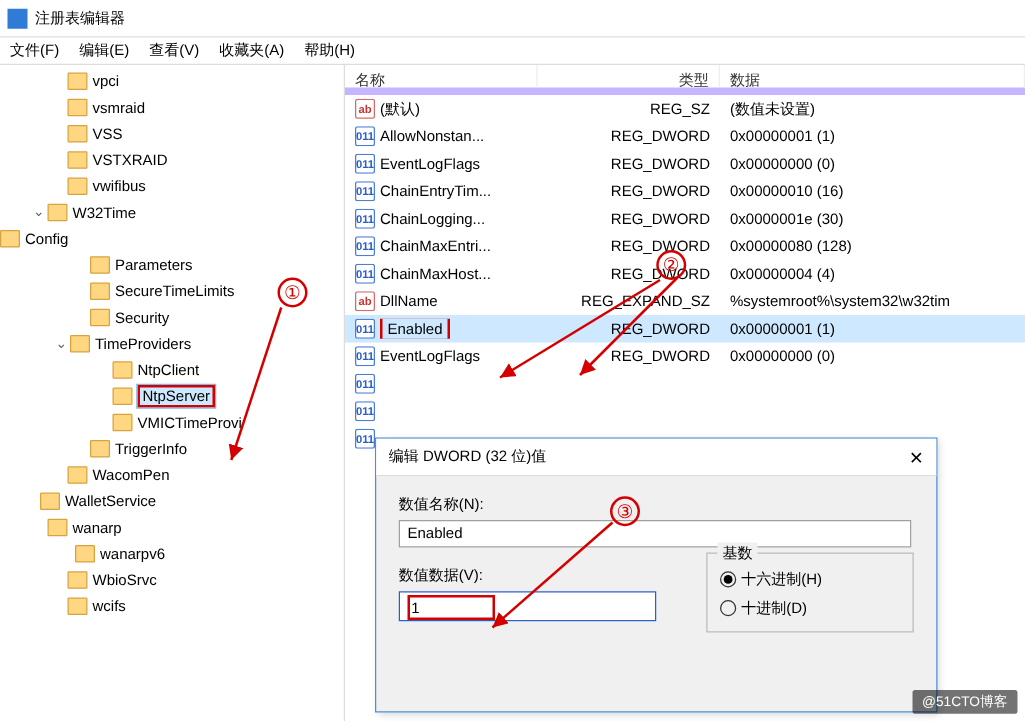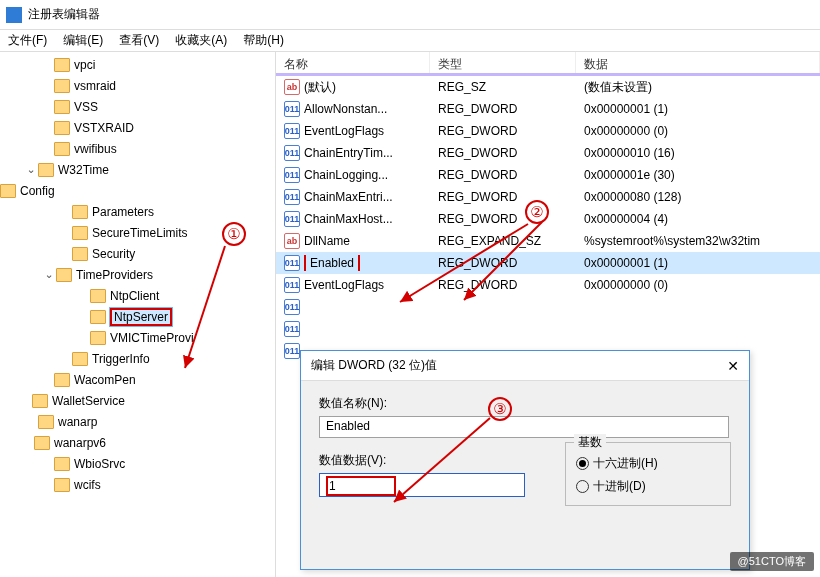--- a/index.html
+++ b/index.html
@@ -11,24 +11,24 @@
 .menu-bar span { cursor: default; }
 .content { display: flex; height: calc(100% - 52px); }
 .tree-pane { width: 276px; border-right: 1px solid #ddd; overflow: hidden; padding-top: 2px; }
 .list-pane { flex: 1; overflow: hidden; position: relative; }
 .tree { list-style: none; }
 .tree-item { display: flex; align-items: center; height: 21px; white-space: nowrap; cursor: default; }
 .tree-item .toggle { width: 14px; text-align: center; color: #5a5a5a; font-size: 11px; }
 .tree-item .folder { width: 16px; height: 14px; background: #ffd681; border: 1px solid #d8a33e; border-radius: 1px; margin-right: 4px; display:inline-block; }
 .tree-item .label { color: #000; }
 .tree-item.selected .label { background: #cde8ff; outline:1px solid #7ab7e8; padding:0 2px;}
-.list-header { display: flex; height: 24px; border-bottom: 3px solid #c4b5fd; background:#fff; }
+.list-header { display: flex; height: 24px; border-bottom: 6px solid #c4b5fd; background:#fff; }
 .list-header .col { padding: 4px 8px; border-right: 1px solid #eee; color:#333; }
 .col-name { width: 154px; }
-.col-type { width: 146px; }
+.col-type { width: 146px; text-align: right; }
 .col-data { flex: 1; }
 .list-rows { }
 .row { display: flex; align-items: center; height: 22px; }
 .row .cell { padding: 0 8px; overflow: hidden; text-overflow: ellipsis; white-space: nowrap; }
 .row .ico { width: 16px; height: 16px; margin-right: 4px; display:inline-flex; align-items:center; justify-content:center; flex-shrink:0;}
 .row.selected { background: #cde8ff; }
 .ico-sz { background:#fff; border:1px solid #d66a6a; color:#c33; font-size:9px; font-weight:bold; line-height:14px; border-radius:2px; }
 .ico-dw { background:#fff; border:1px solid #4a7fd8; color:#2a5fc8; font-size:9px; font-weight:bold; line-height:14px; border-radius:2px;}
 .list-name-highlight { border: 2px solid #d40000; }
 .tree-name-highlight { border: 2px solid #d40000; padding: 0 3px;}
@@ -142,21 +142,21 @@
           <span class="label">WacomPen</span>
         </li>
         <li class="tree-item" style="padding-left: 32px;">
           <span class="folder"></span>
           <span class="label">WalletService</span>
         </li>
         <li class="tree-item" style="padding-left: 38px;">
           <span class="folder"></span>
           <span class="label">wanarp</span>
         </li>
-        <li class="tree-item" style="padding-left: 34px;">
+        <li class="tree-item" style="padding-left: 60px;">
           <span class="folder"></span>
           <span class="label">wanarpv6</span>
         </li>
         <li class="tree-item" style="padding-left: 54px;">
           <span class="folder"></span>
           <span class="label">WbioSrvc</span>
         </li>
         <li class="tree-item" style="padding-left: 54px;">
           <span class="folder"></span>
           <span class="label">wcifs</span>

